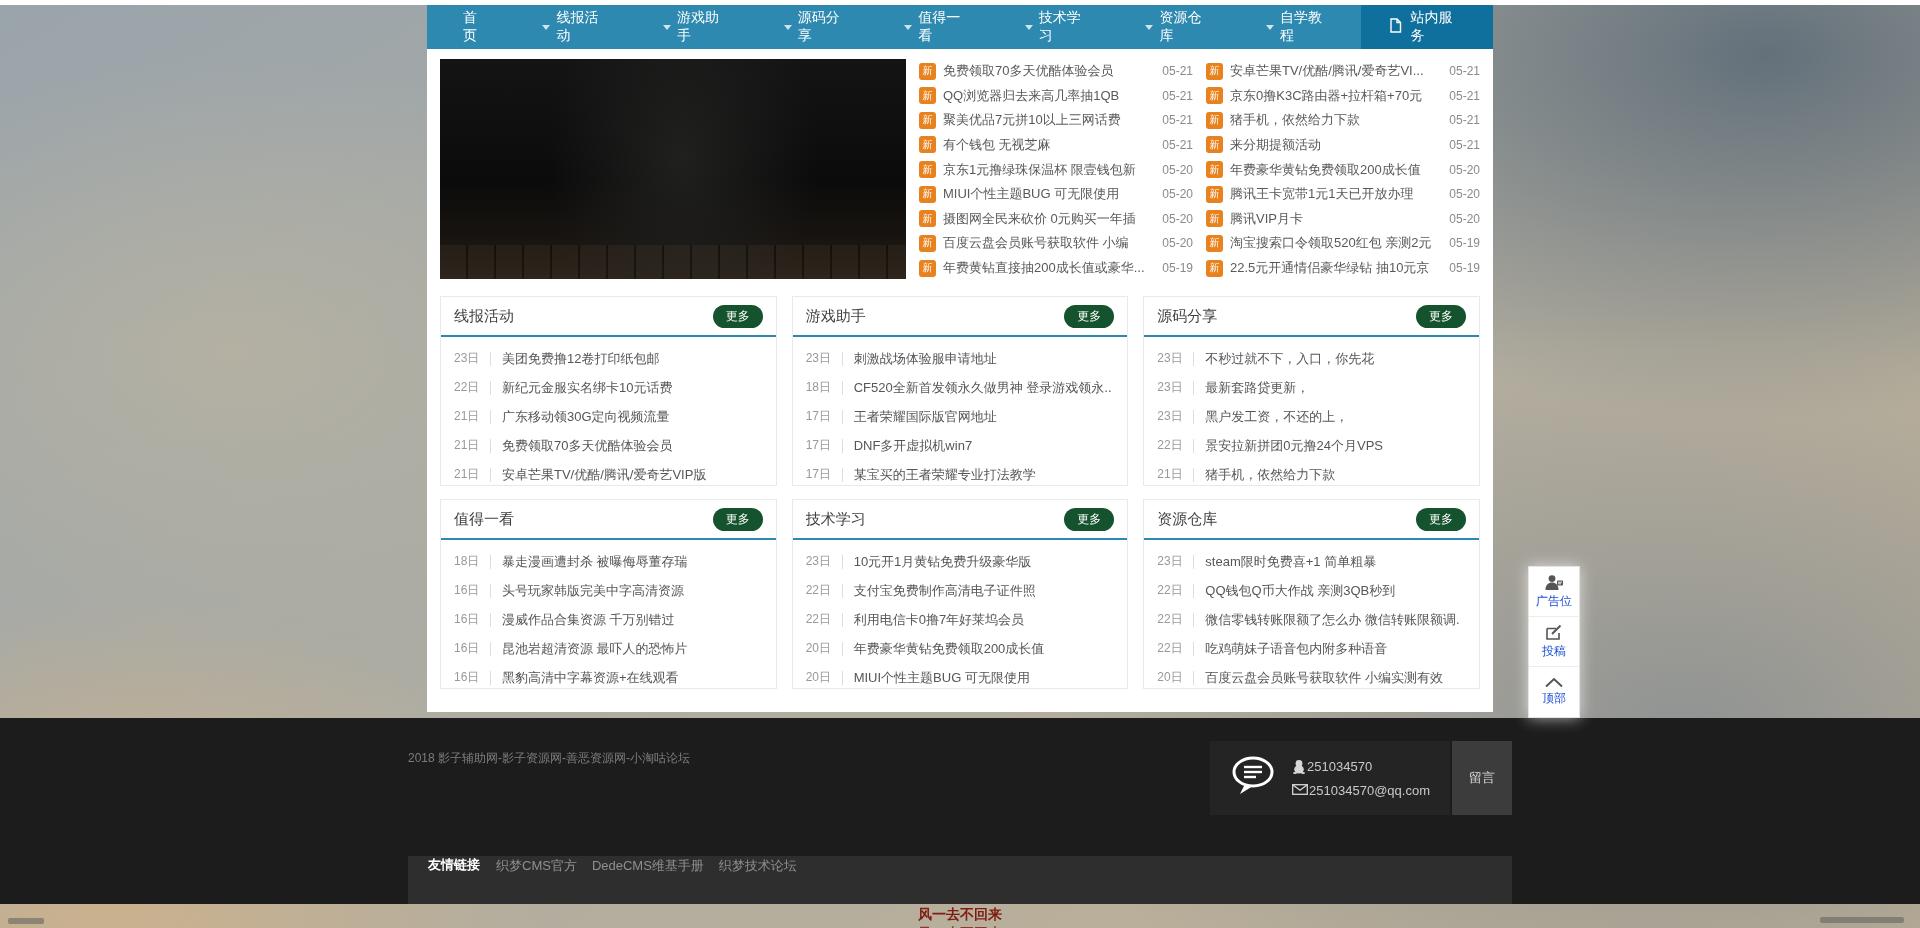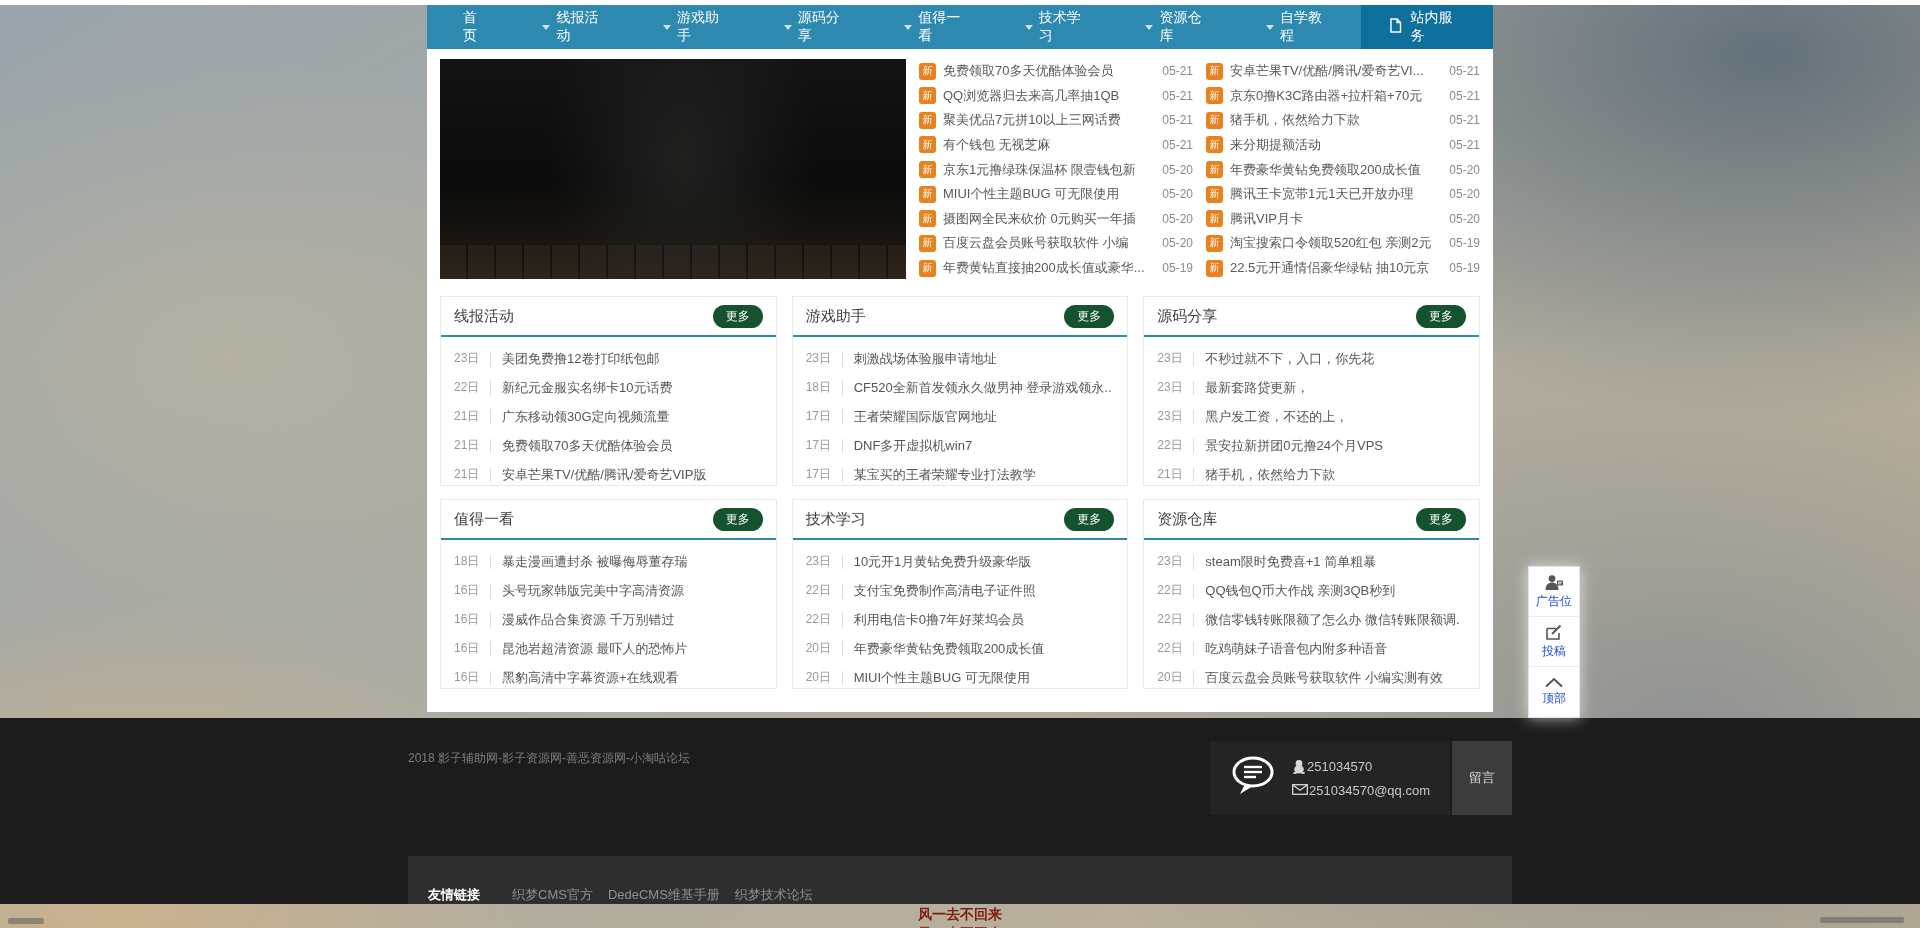--- a/index.html
+++ b/index.html
@@ -58,21 +58,21 @@
   
   .footer { position:absolute; top:718px; left:0; width:100%; height:186px; background:#1c1c1c; }
   .footer-inner { width:1104px; margin:0 auto; position:relative; height:100%; }
   .footer-info { display:flex; align-items:flex-start; padding-top:29px; }
   .footer-lines { flex:1; color:#7d7d7d; font-size:12px; line-height:1.9; padding-right:30px; }
   .qq-panel { display:flex; align-items:center; gap:16px; background:#242424; padding:10px 20px; height:74px; margin-top:-6px; }
   .qq-col { display:flex; flex-direction:column; gap:6px; }
   .qq-line { display:flex; gap:1px; color:#c9c9c9; font-size:13px; }
   .msg-btn { width:60px; height:74px; background:#3c3c3c; color:#dcdcdc; display:flex; align-items:center; justify-content:center;
     font-size:13px; margin:-6px 0 0 2px; cursor:pointer; }
-  .friend-bar { position:absolute; left:0; right:0; bottom:0; height:48px; background:#2e2e2e; display:flex; align-items:flex-end; padding:0 20px;gap:16px; }
+  .friend-bar { position:absolute; left:0; right:0; bottom:0; height:48px; background:#2e2e2e; display:flex; align-items:flex-start; padding:0 20px; }
   .friend-title { color:#fff; font-weight:bold; font-size:13px; margin-right:16px; }
   .friend-link { color:#8f8f8f; font-size:13px; margin-right:15px; cursor:pointer; }
 
   
   .bottom-strip { position:absolute; top:904px; left:0; width:100%; height:24px; overflow:hidden; text-align:center; }
   .bottom-text { color:#7e1d12; font-weight:bold; font-size:14px; line-height:17px; margin-top:2px; }
   .bottom-text.dup { opacity:.8; }
   .frag { position:absolute; height:6px; background:rgba(88,88,88,.5); border-radius:2px; }
   .frag-l { left:8px; top:918px; width:36px; }
   .frag-r { left:1820px; top:917px; width:84px; }

